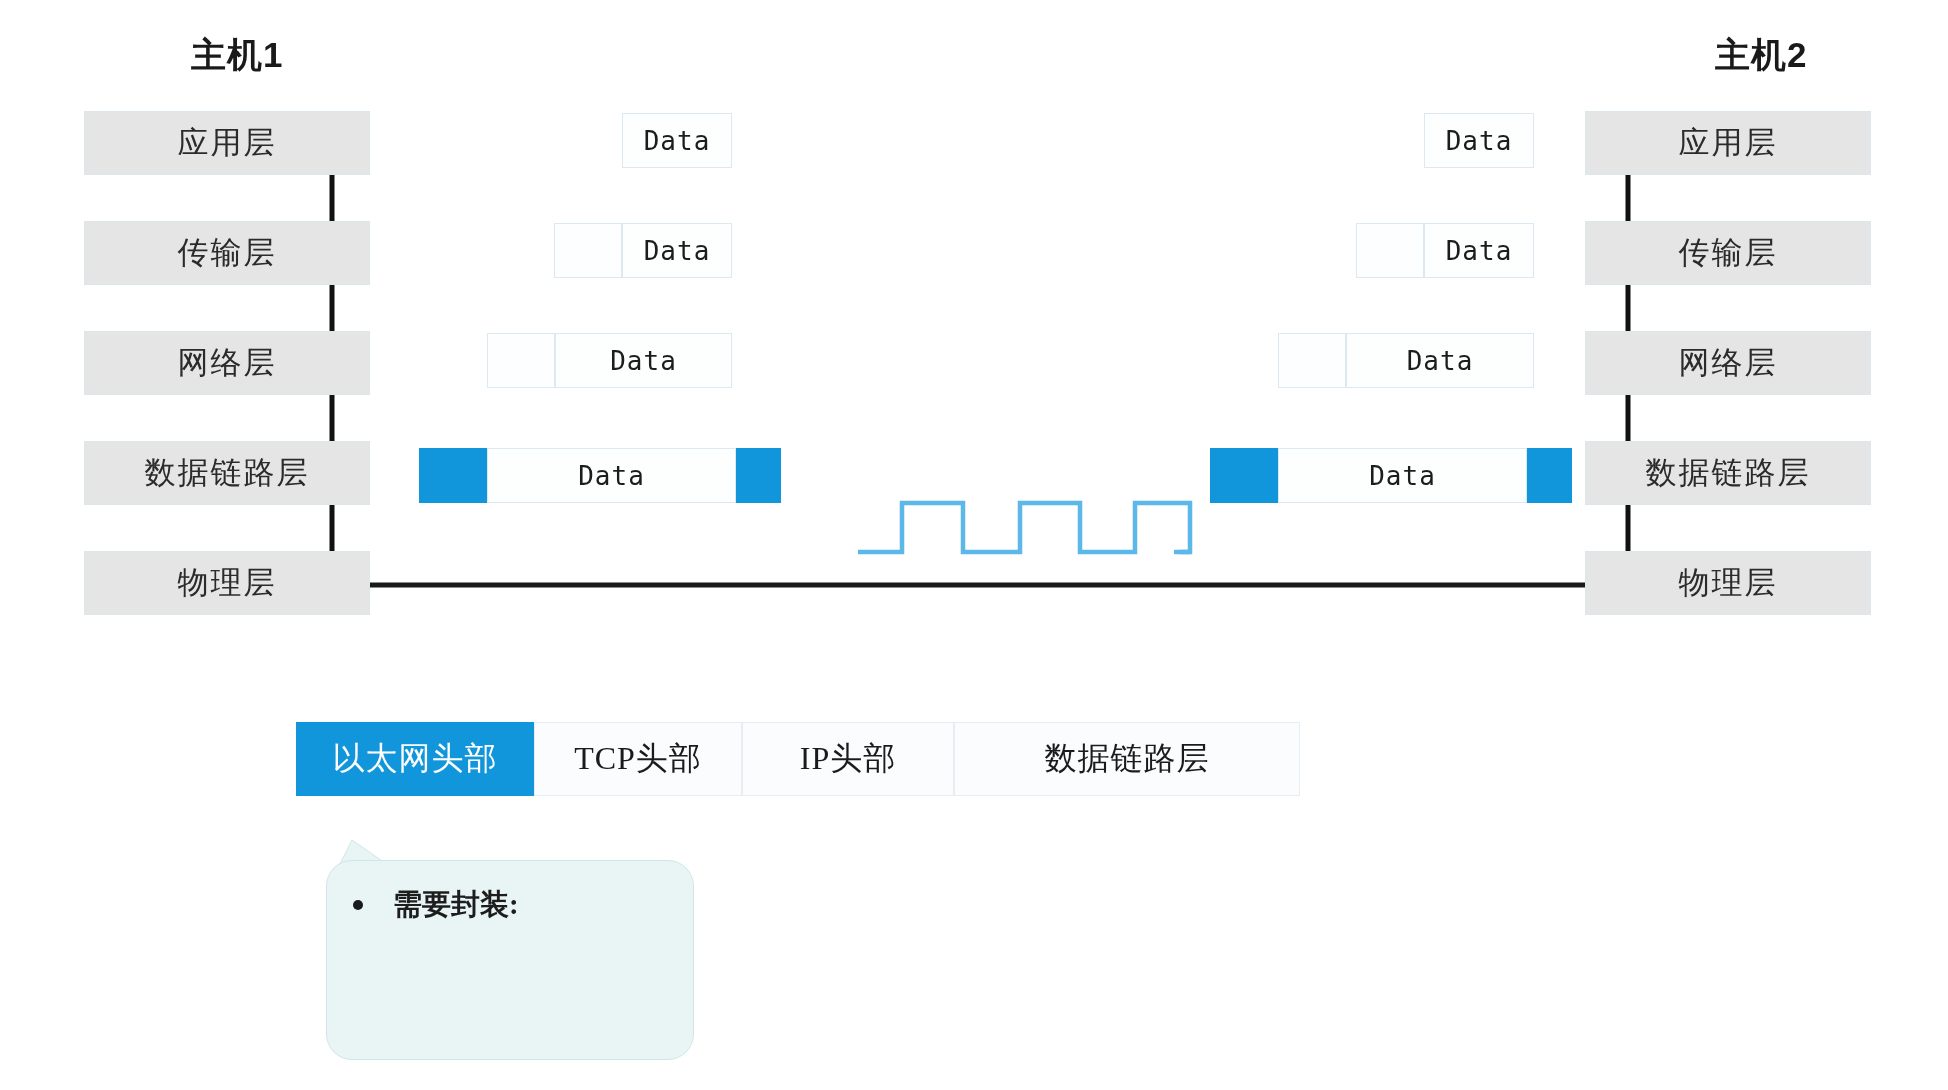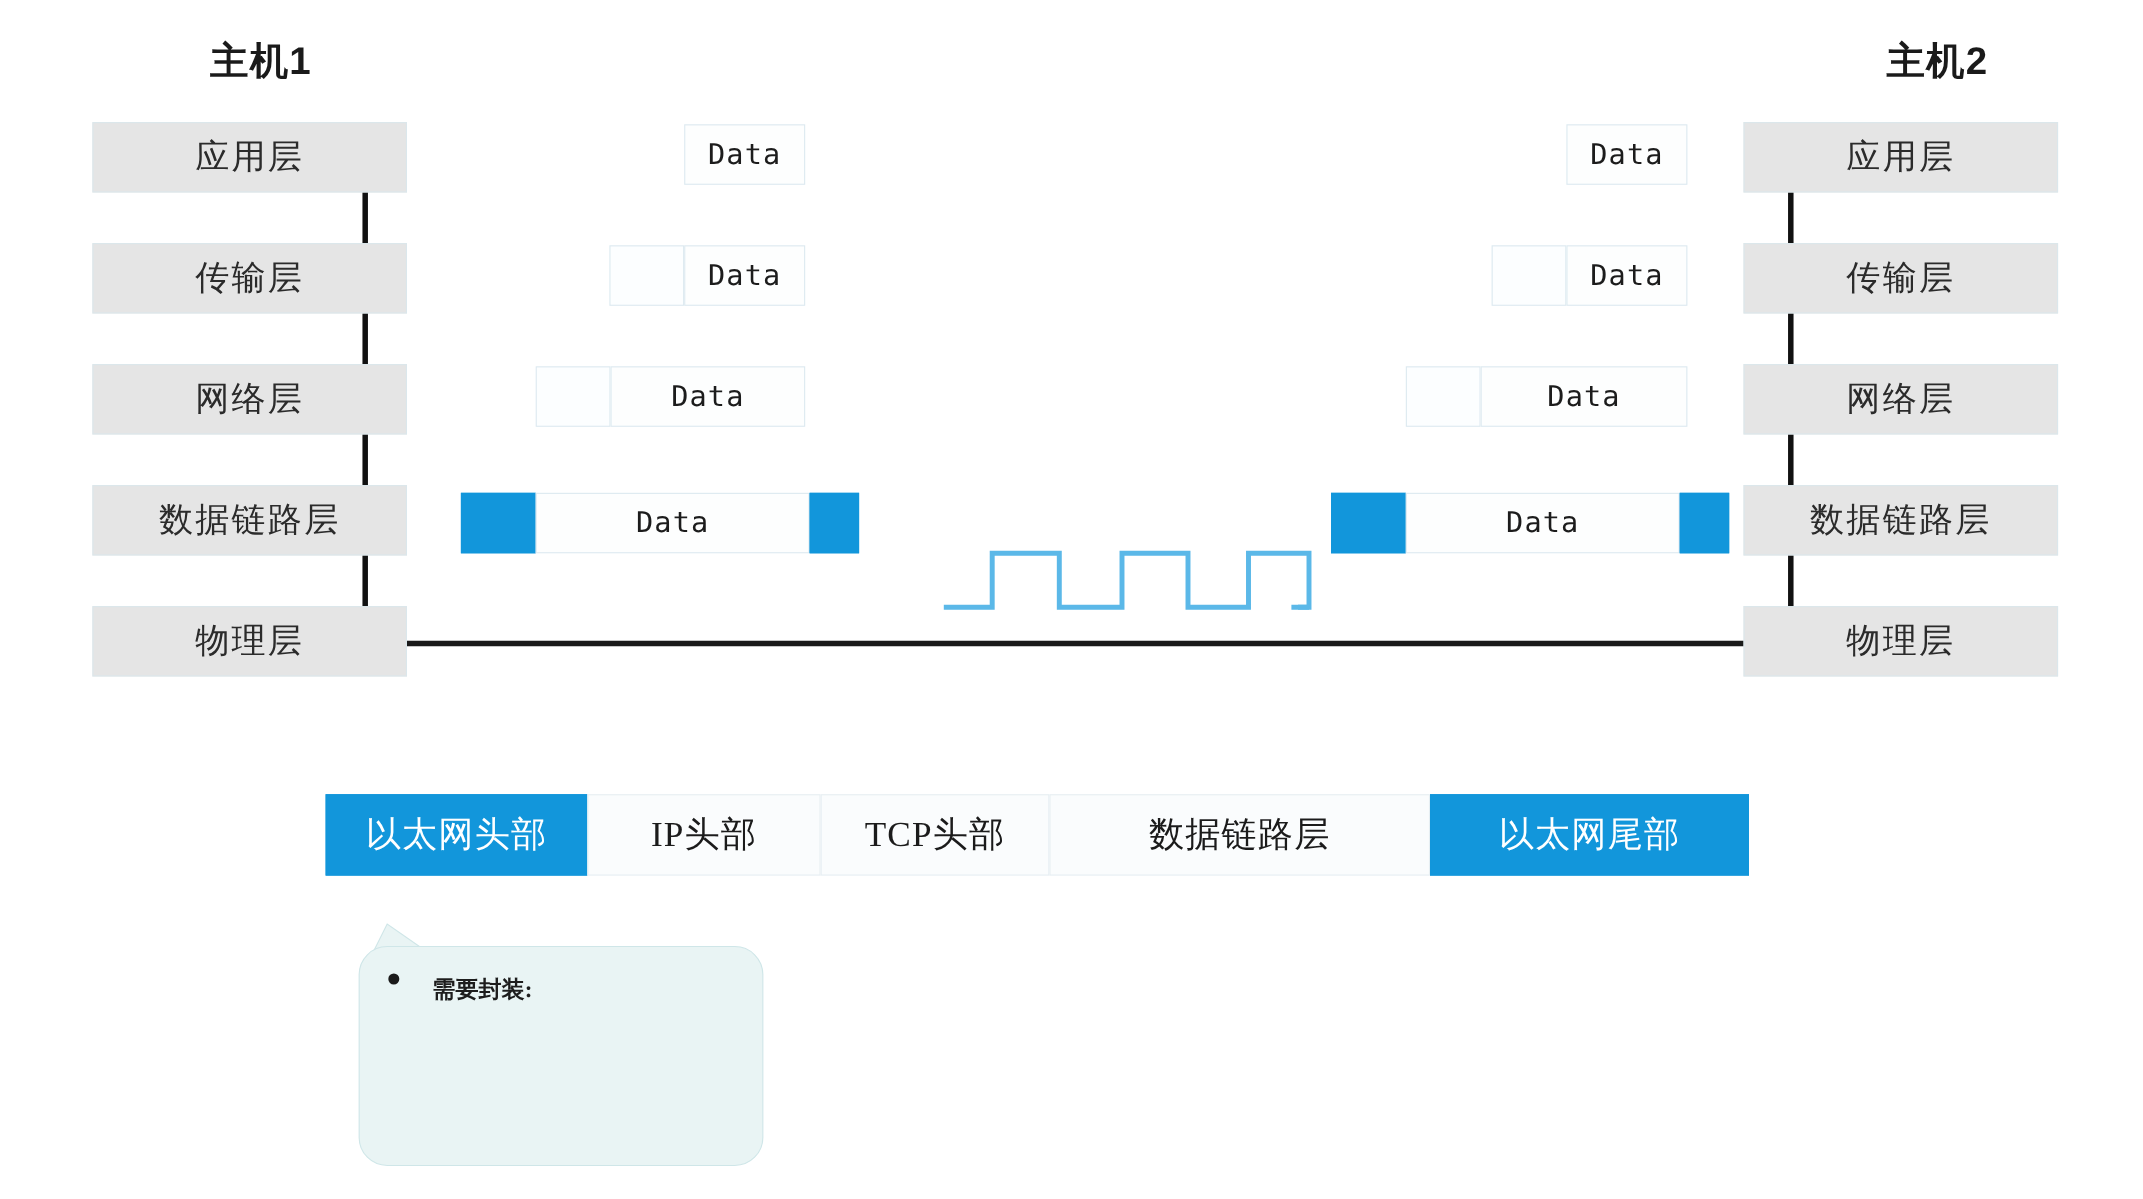--- a/index.html
+++ b/index.html
@@ -98,22 +98,23 @@
   .callout{
     position:absolute;
     background:#e9f4f4;
     border:1px solid #cfe6e8;
     border-radius:26px;
     box-sizing:border-box;
     padding:18px 20px 16px 26px;
   }
   .callout-row{
     display:flex;
+    align-items:center;
     margin:6px 0 14px 0;
-    font-size:21px;
+    font-size:29px;
     color:#1d1d1d;
     white-space:nowrap;
   }
   .callout-row:last-child{margin-bottom:2px;}
   .bullet{
     width:10px;height:10px;
     border-radius:50%;
     background:#1a1a1a;
     margin-right:30px;
     flex:0 0 auto;
@@ -218,24 +219,23 @@
   </div>
 
   <div class="pdu" style="left:1210px;top:448px;">
     <div class="pdu-seg blue" style="width:68px;"></div>
     <div class="pdu-seg" style="width:249px;">Data</div>
     <div class="pdu-seg blue" style="width:45px;"></div>
   </div>
 
   <div class="frame-bar" style="left:296px;top:722px;">
     <div class="frame-seg accent" style="width:238px;">以太网头部</div>
+    <div class="frame-seg" style="width:208px;">TCP头部</div>
     <div class="frame-seg" style="width:212px;">IP头部</div>
-    <div class="frame-seg" style="width:208px;">TCP头部</div>
     <div class="frame-seg" style="width:346px;">数据链路层</div>
-    <div class="frame-seg accent" style="width:290px;">以太网尾部</div>
   </div>
 
   <div class="callout" style="left:326px;top:860px;width:368px;height:200px;">
     <div class="callout-row strong">
       <span class="bullet"></span>
       <span class="txt">需要封装:</span>
     </div>
   </div>
 
 </div>

